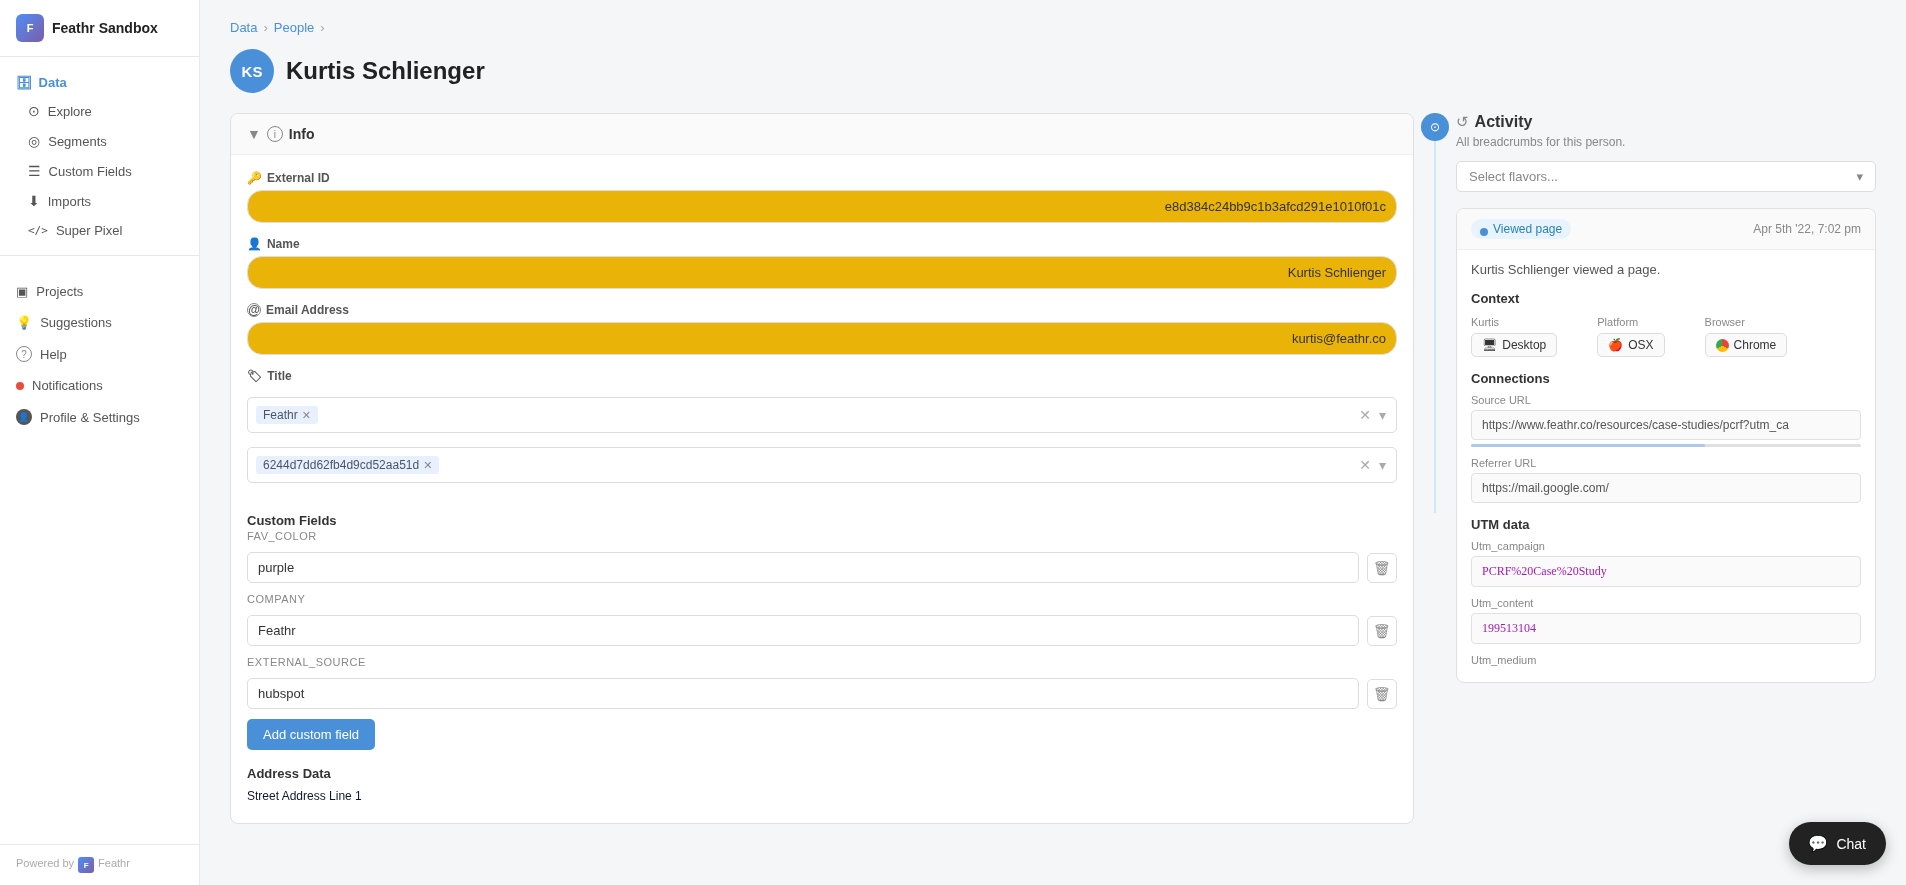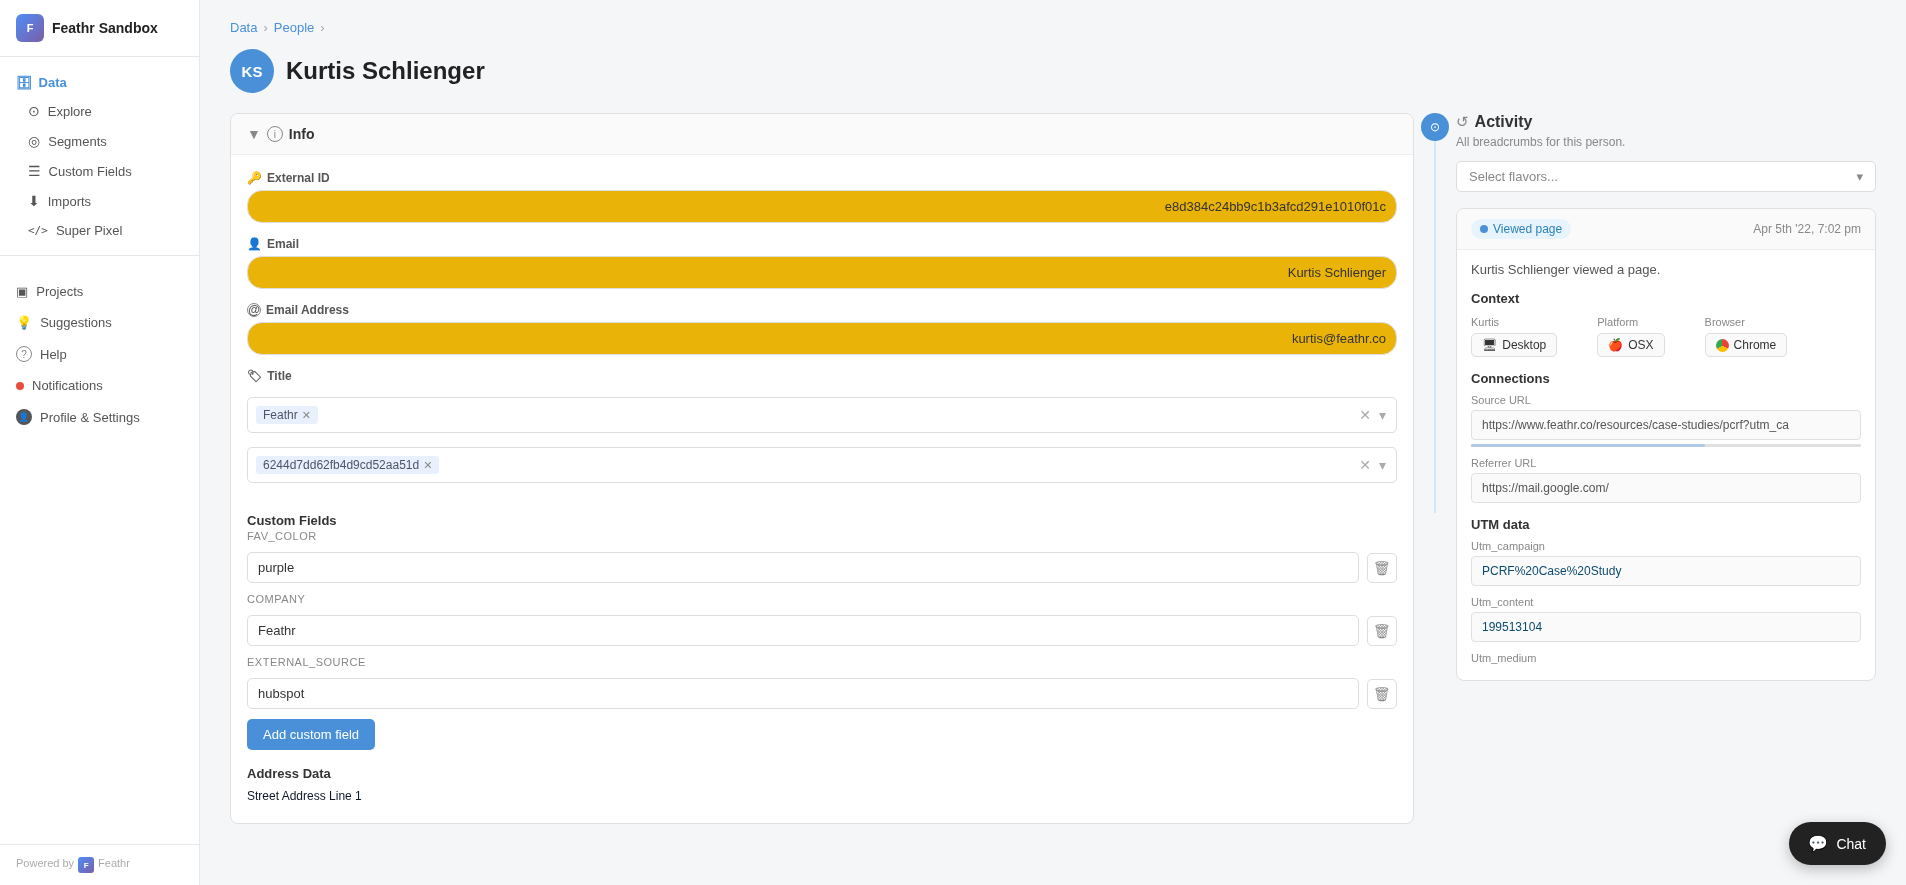--- a/index.html
+++ b/index.html
@@ -218,21 +218,21 @@
       border-radius: 8px;
       overflow: hidden;
     }
     .activity-card-header {
       display: flex; align-items: center; justify-content: space-between;
       padding: 10px 14px;
       background: #fafafa;
       border-bottom: 1px solid #eee;
     }
     .viewed-badge {
-      display: inline-flex; align-items: center; gap: 5px;
+      display: inline-flex; align-items: flex-end; gap: 5px;
       background: #e8f4fd; color: #2980b9; font-size: 12px; font-weight: 500;
       padding: 3px 9px; border-radius: 12px;
     }
     .viewed-badge .dot { width: 8px; height: 8px; border-radius: 50%; background: #4a90d9; }
     .activity-date { font-size: 12px; color: #888; }
     .activity-card-body { padding: 12px 14px; }
     .activity-desc { font-size: 13px; color: #555; margin-bottom: 14px; }
 
     .context-section { margin-bottom: 14px; }
     .context-title { font-size: 13px; font-weight: 600; color: #333; margin-bottom: 10px; }
@@ -256,23 +256,23 @@
     .url-scroll-bar {
       height: 3px; background: #e0e0e0; border-radius: 2px; margin-bottom: 10px;
       position: relative;
     }
     .url-scroll-thumb { width: 60%; height: 100%; background: #b0c8e8; border-radius: 2px; }
 
     .utm-section {}
     .utm-title { font-size: 13px; font-weight: 600; color: #333; margin-bottom: 8px; }
     .utm-label { font-size: 11px; color: #888; margin-bottom: 4px; }
     .utm-value {
-      font-size: 12px; color: #0c4a6e;
+      font-size: 12px; color: #a21caf;
       background: #fafafa; border: 1px solid #e0e0e0; border-radius: 4px;
-      padding: 7px 10px; margin-bottom: 10px;
+      padding: 7px 10px; margin-bottom: 10px; font-family: Liberation Serif, serif;
     }
 
     
     .chat-fab {
       position: fixed; bottom: 20px; right: 20px;
       background: #222; color: #fff;
       border-radius: 30px; padding: 12px 20px;
       display: flex; align-items: center; gap: 8px;
       font-size: 14px; font-weight: 500; cursor: pointer;
       box-shadow: 0 4px 14px rgba(0,0,0,0.25);
@@ -382,21 +382,21 @@
           <div class="form-label">
             <span>🔑</span>
             <span>External ID</span>
           </div>
           <input class="form-input" type="text" value="e8d384c24bb9c1b3afcd291e1010f01c" style="">
         </div>
 
         <div class="form-group">
           <div class="form-label">
             <span>👤</span>
-            <span>Email</span>
+            <span>Name</span>
           </div>
           <input class="form-input" type="text" value="Kurtis Schlienger" style="">
         </div>
 
         <div class="form-group">
           <div class="form-label">
             <span style="font-size:12px;border:1px solid #888;border-radius:50%;width:14px;height:14px;display:inline-flex;align-items:center;justify-content:center;">@</span>
             <span>Email Address</span>
           </div>
           <input class="form-input" type="text" value="kurtis@feathr.co" style="">

